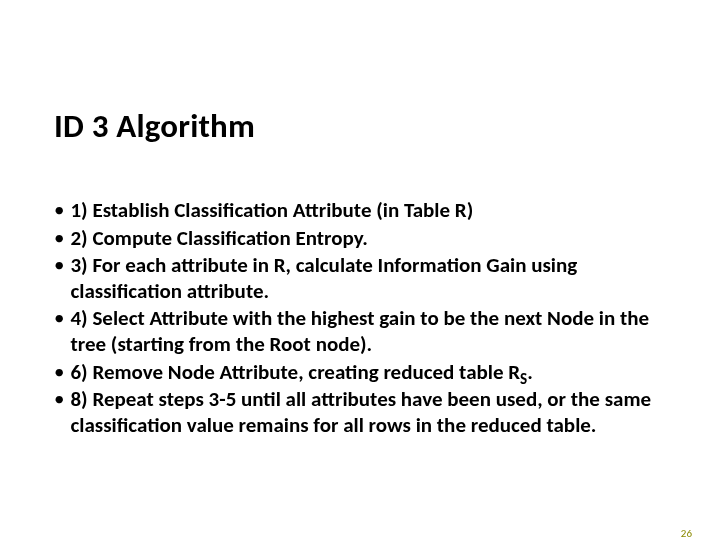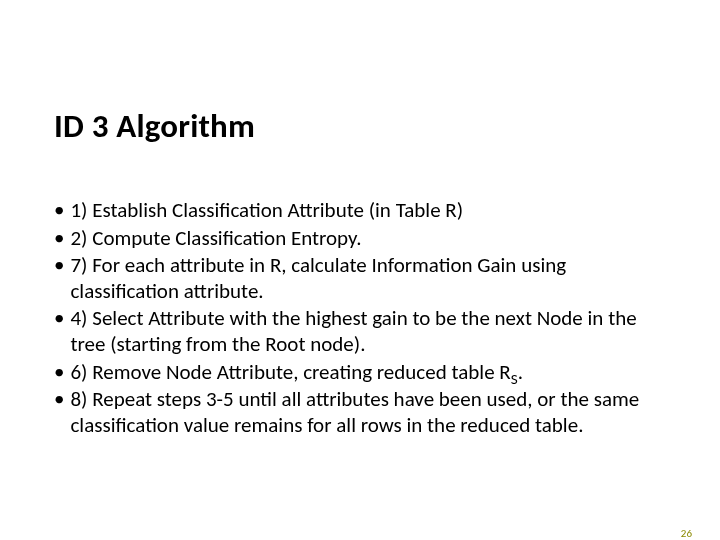--- a/index.html
+++ b/index.html
@@ -38,20 +38,21 @@
   .bullet {
     display: flex;
     margin-bottom: 2px;
   }
   .bullet .dot {
     flex: 0 0 auto;
     margin-right: 6px;
   }
   .bullet .txt {
     flex: 1 1 auto;
+    font-weight: bold;
   }
   .pagenum {
     position: absolute;
     right: 28px;
     bottom: 28px;
     font-size: 11px;
     color: #8a8a00;
   }
   .sub {
     font-size: 0.72em;
@@ -73,21 +74,21 @@
       <span class="txt">1) Establish Classification Attribute (in Table R)</span>
     </div>
 
     <div class="bullet">
       <span class="dot">•</span>
       <span class="txt">2) Compute Classification Entropy.</span>
     </div>
 
     <div class="bullet">
       <span class="dot">•</span>
-      <span class="txt">7) For each attribute in R, calculate Information Gain using classification attribute.</span>
+      <span class="txt">3) For each attribute in R, calculate Information Gain using classification attribute.</span>
     </div>
 
     <div class="bullet">
       <span class="dot">•</span>
       <span class="txt">4) Select Attribute with the highest gain to be the next Node in the tree (starting from the Root node).</span>
     </div>
 
     <div class="bullet">
       <span class="dot">•</span>
       <span class="txt"><span>6) Remove Node Attribute, creating reduced table R</span><span class="sub">S</span><span>.</span></span>

